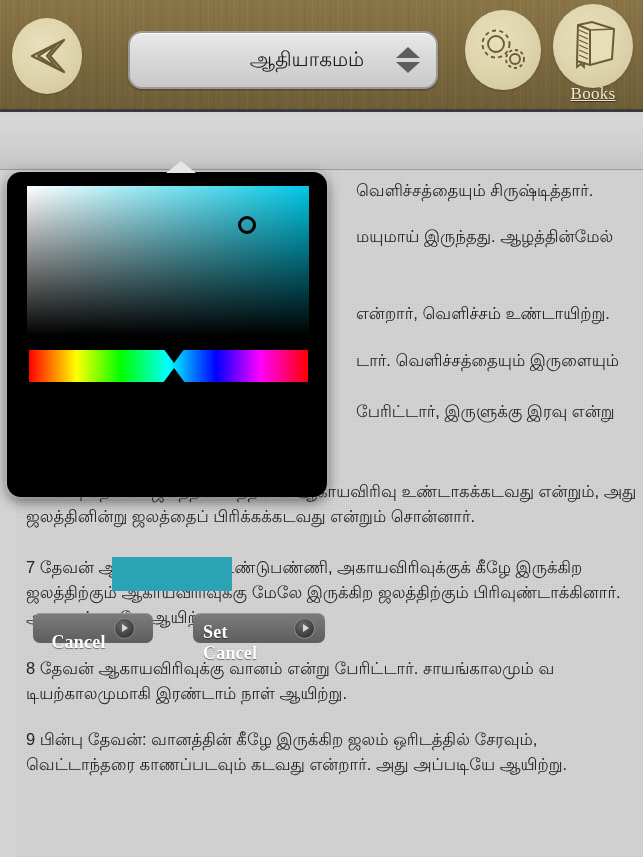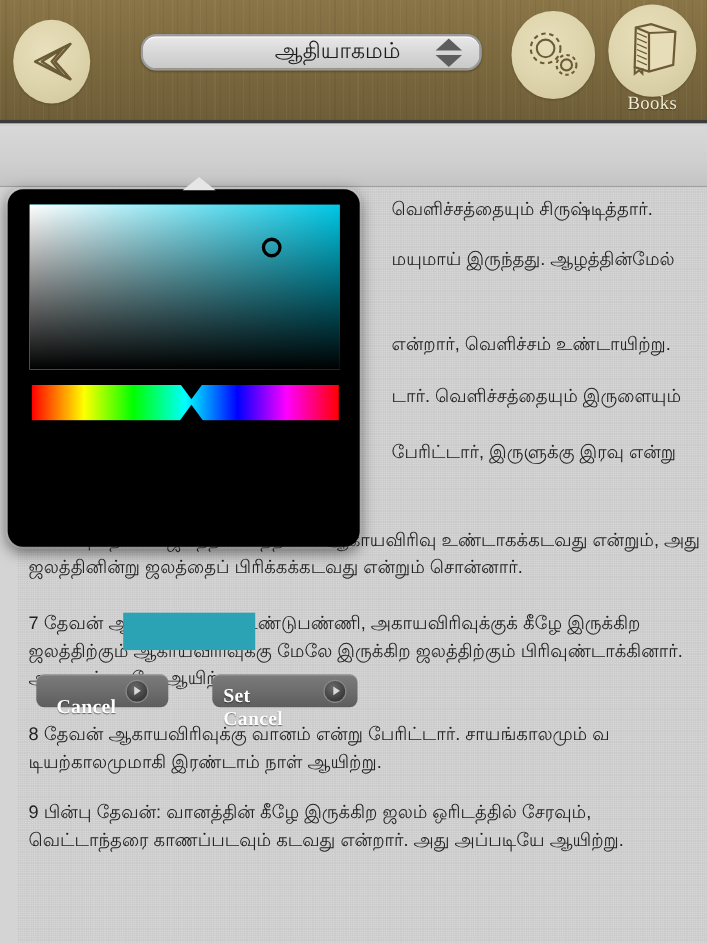--- a/index.html
+++ b/index.html
@@ -28,26 +28,26 @@
     background:radial-gradient(circle at 42% 36%,#e8e0bd 0%,#ddd3ab 55%,#cfc49b 100%);
     display:flex;align-items:center;justify-content:center;
     box-shadow:0 1px 2px rgba(0,0,0,0.18);
   }
   #back-btn{left:12px;top:18px;width:70px;height:76px;}
   #gear-btn{left:465px;top:10px;width:76px;height:80px;}
   #books-btn{left:553px;top:4px;width:80px;height:84px;}
   .books-label{
     position:absolute;left:553px;top:84px;width:80px;text-align:center;
     color:#efe9cf;font-size:17px;font-family:"Liberation Serif","DejaVu Serif",serif;
-    text-shadow:0 1px 1px rgba(0,0,0,0.45);letter-spacing:.3px;
+    text-shadow:0 1px 1px rgba(0,0,0,0.45);letter-spacing:.3px;text-decoration:underline;
   }
 
   
   .title-select{
-    position:absolute;left:128px;top:31px;width:310px;height:33px;
+    position:absolute;left:128px;top:31px;width:310px;height:58px;
     border-radius:14px;
     background:linear-gradient(180deg,#e9e9e9 0%,#d8d8d8 48%,#c9c9c9 100%);
     border:2px solid #9a9a9a;
     box-shadow:inset 0 1px 0 #fff,0 1px 2px rgba(0,0,0,.35);
     box-sizing:border-box;
     display:flex;align-items:center;justify-content:center;padding-left:48px;
   }
   .title-select .val{
     font-size:20px;color:#1d1d1d;font-weight:400;
     font-family:"Liberation Sans","DejaVu Sans",sans-serif;

